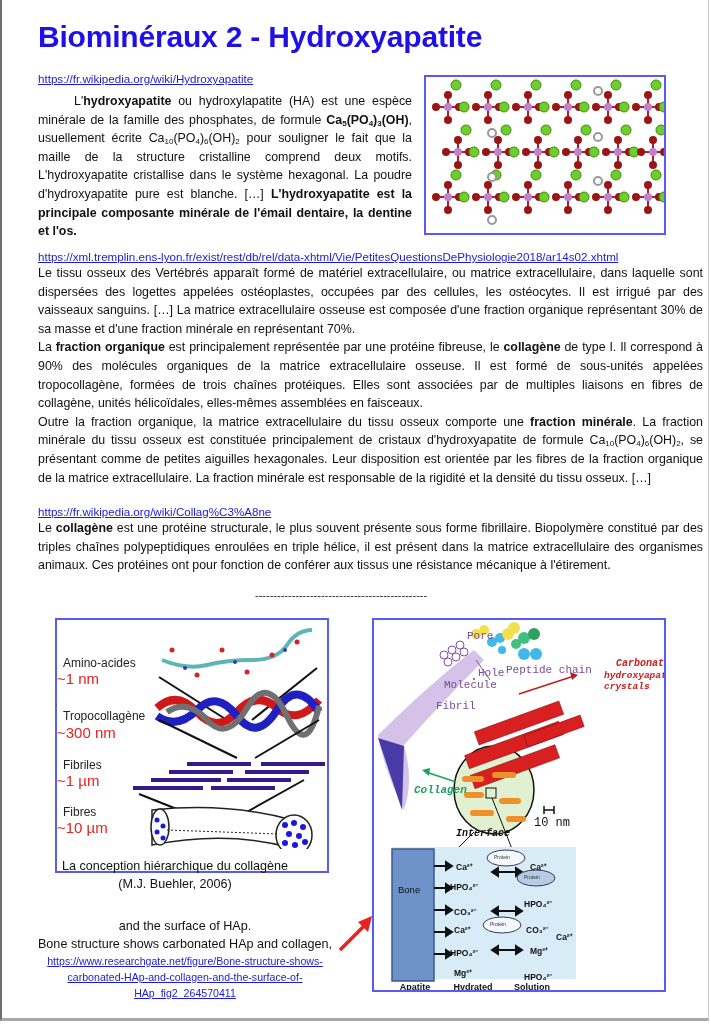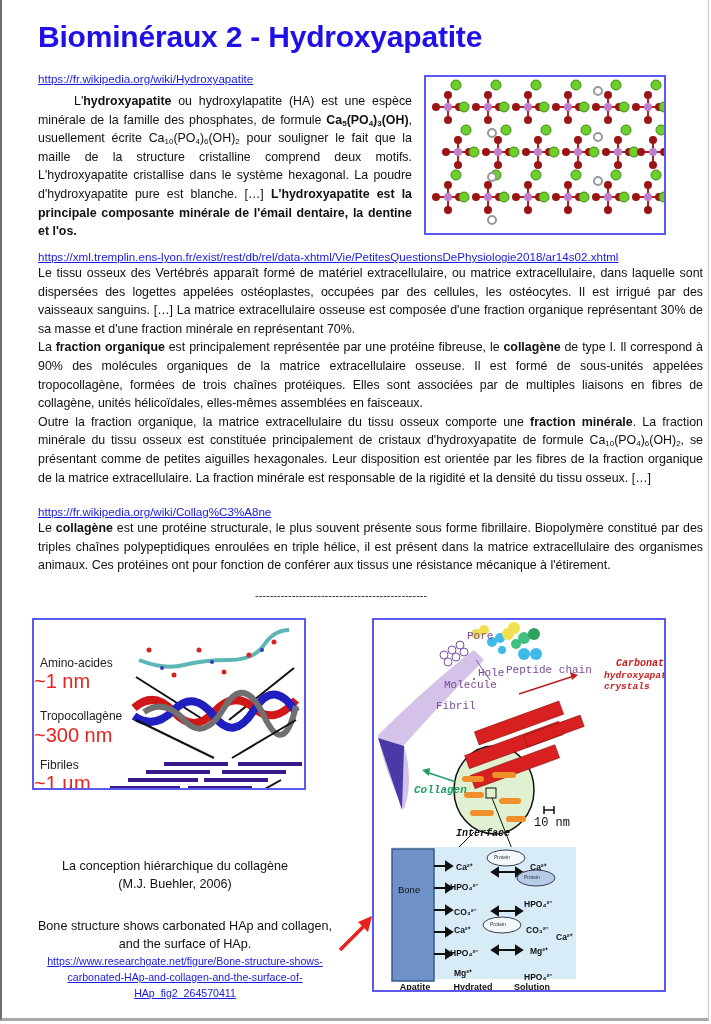--- a/index.html
+++ b/index.html
@@ -10,21 +10,21 @@
   .title { position:absolute; left:38px; top:20px; font-size:30px; font-weight:bold; color:#1f10e8; letter-spacing:-0.2px; }
   a.link { color:#1a1adf; text-decoration:underline; font-size:11.6px; }
   .abs { position:absolute; }
   .para { font-size:12.4px; line-height:18.6px; text-align:justify; }
   .para b { font-weight:bold; }
   sub { font-size:8px; vertical-align:-2px; line-height:0; }
   .frame { position:absolute; border:2px solid #5a5af0; box-sizing:border-box; background:#fff; overflow:hidden; }
   .caption { position:absolute; text-align:center; font-size:12.6px; line-height:18px; }
   .sep { position:absolute; left:255px; top:589px; font-size:11px; letter-spacing:0px; color:#222; }
   .lbl-k { font-size:12px; color:#222; }
-  .lbl-r { font-size:20px; color:#e8221e; }
+  .lbl-r { font-size:15px; color:#e8221e; }
   svg text { font-family:"Liberation Sans", sans-serif; }
   .serif { font-family:Liberation Mono, monospace; }
 </style>
 </head>
 <body>
 
 <div class="page"></div>
 
 <div class="title abs">Biominéraux 2 - Hydroxyapatite</div>
 
@@ -79,21 +79,21 @@
   <div>Le tissu osseux des Vertébrés apparaît formé de matériel extracellulaire, ou matrice extracellulaire, dans laquelle sont dispersées des logettes appelées ostéoplastes, occupées par des cellules, les ostéocytes. Il est irrigué par des vaisseaux sanguins. […] La matrice extracellulaire osseuse est composée d'une fraction organique représentant 30% de sa masse et d'une fraction minérale en représentant 70%.</div>
   <div><span>La </span><b>fraction organique</b><span> est principalement représentée par une protéine fibreuse, le </span><b>collagène</b><span> de type I. Il correspond à 90% des molécules organiques de la matrice extracellulaire osseuse. Il est formé de sous-unités appelées tropocollagène, formées de trois chaînes protéiques. Elles sont associées par de multiples liaisons en fibres de collagène, unités hélicoïdales, elles-mêmes assemblées en faisceaux.</span></div>
   <div><span>Outre la fraction organique, la matrice extracellulaire du tissu osseux comporte une </span><b>fraction minérale</b><span>. La fraction minérale du tissu osseux est constituée principalement de cristaux d'hydroxyapatite de formule </span><span>Ca<sub>10</sub>(PO<sub>4</sub>)<sub>6</sub>(OH)<sub>2</sub></span><span>, se présentant comme de petites aiguilles hexagonales. Leur disposition est orientée par les fibres de la fraction organique de la matrice extracellulaire. La fraction minérale est responsable de la rigidité et la densité du tissu osseux. […]</span></div>
 </div>
 
 <a class="link abs" style="left:38px; top:505px;">https://fr.wikipedia.org/wiki/Collag%C3%A8ne</a>
 <div class="para abs" style="left:38px; top:519px; width:665px;"><span>Le </span><b>collagène</b><span> est une protéine structurale, le plus souvent présente sous forme fibrillaire. Biopolymère constitué par des triples chaînes polypeptidiques enroulées en triple hélice, il est présent dans la matrice extracellulaire des organismes animaux. Ces protéines ont pour fonction de conférer aux tissus une résistance mécanique à l'étirement.</span></div>
 
 <div class="sep">-----------------------------------------------</div>
 
-<div class="frame" style="left:32px; top:618px; width:274px; height:172px;">
+<div class="frame" style="left:55px; top:618px; width:274px; height:255px;">
   <svg width="270" height="229" viewBox="0 0 270 229">
 
     <path d="M105 40 Q130 50 150 45 T195 40 T230 25 T255 10" fill="none" stroke="#5cb6b6" stroke-width="4"></path>
     <g fill="#d42424">
         <circle cx="115" cy="30" r="2.5"></circle>
         <circle cx="140" cy="55" r="2.5"></circle>
         <circle cx="165" cy="30" r="2.5"></circle>
         <circle cx="190" cy="52" r="2.5"></circle>
         <circle cx="215" cy="35" r="2.5"></circle>
         <circle cx="240" cy="22" r="2.5"></circle>
@@ -154,22 +154,22 @@
   <div class="abs lbl-k" style="left:6px; top:185px;">Fibres</div>
   <div class="abs lbl-r" style="left:0px; top:199px;">~10 µm</div>
 </div>
 
 <div class="caption" style="left:30px; top:857px; width:290px;">
   <div>La conception hiérarchique du collagène</div>
   <div>(M.J. Buehler, 2006)</div>
 </div>
 
 <div class="caption" style="left:30px; top:917px; width:310px;">
+  <div>and the surface of HAp.</div>
   <div>Bone structure shows carbonated HAp and collagen,</div>
-  <div>and the surface of HAp.</div>
 </div>
 <div class="caption" style="left:30px; top:953px; width:310px; line-height:16px;">
   <a class="link" style="font-size:10.6px;">https://www.researchgate.net/figure/Bone-structure-shows-</a><br>
   <a class="link" style="font-size:10.6px;">carbonated-HAp-and-collagen-and-the-surface-of-</a><br>
   <a class="link" style="font-size:10.6px;">HAp_fig2_264570411</a>
 </div>
 
 <svg class="abs" style="left:336px; top:912px;" width="40" height="42">
   <line x1="4" y1="38" x2="30" y2="12" stroke="#e8221e" stroke-width="3.5"></line>
   <polygon points="36,4 22,10 32,20" fill="#e8221e"></polygon>

